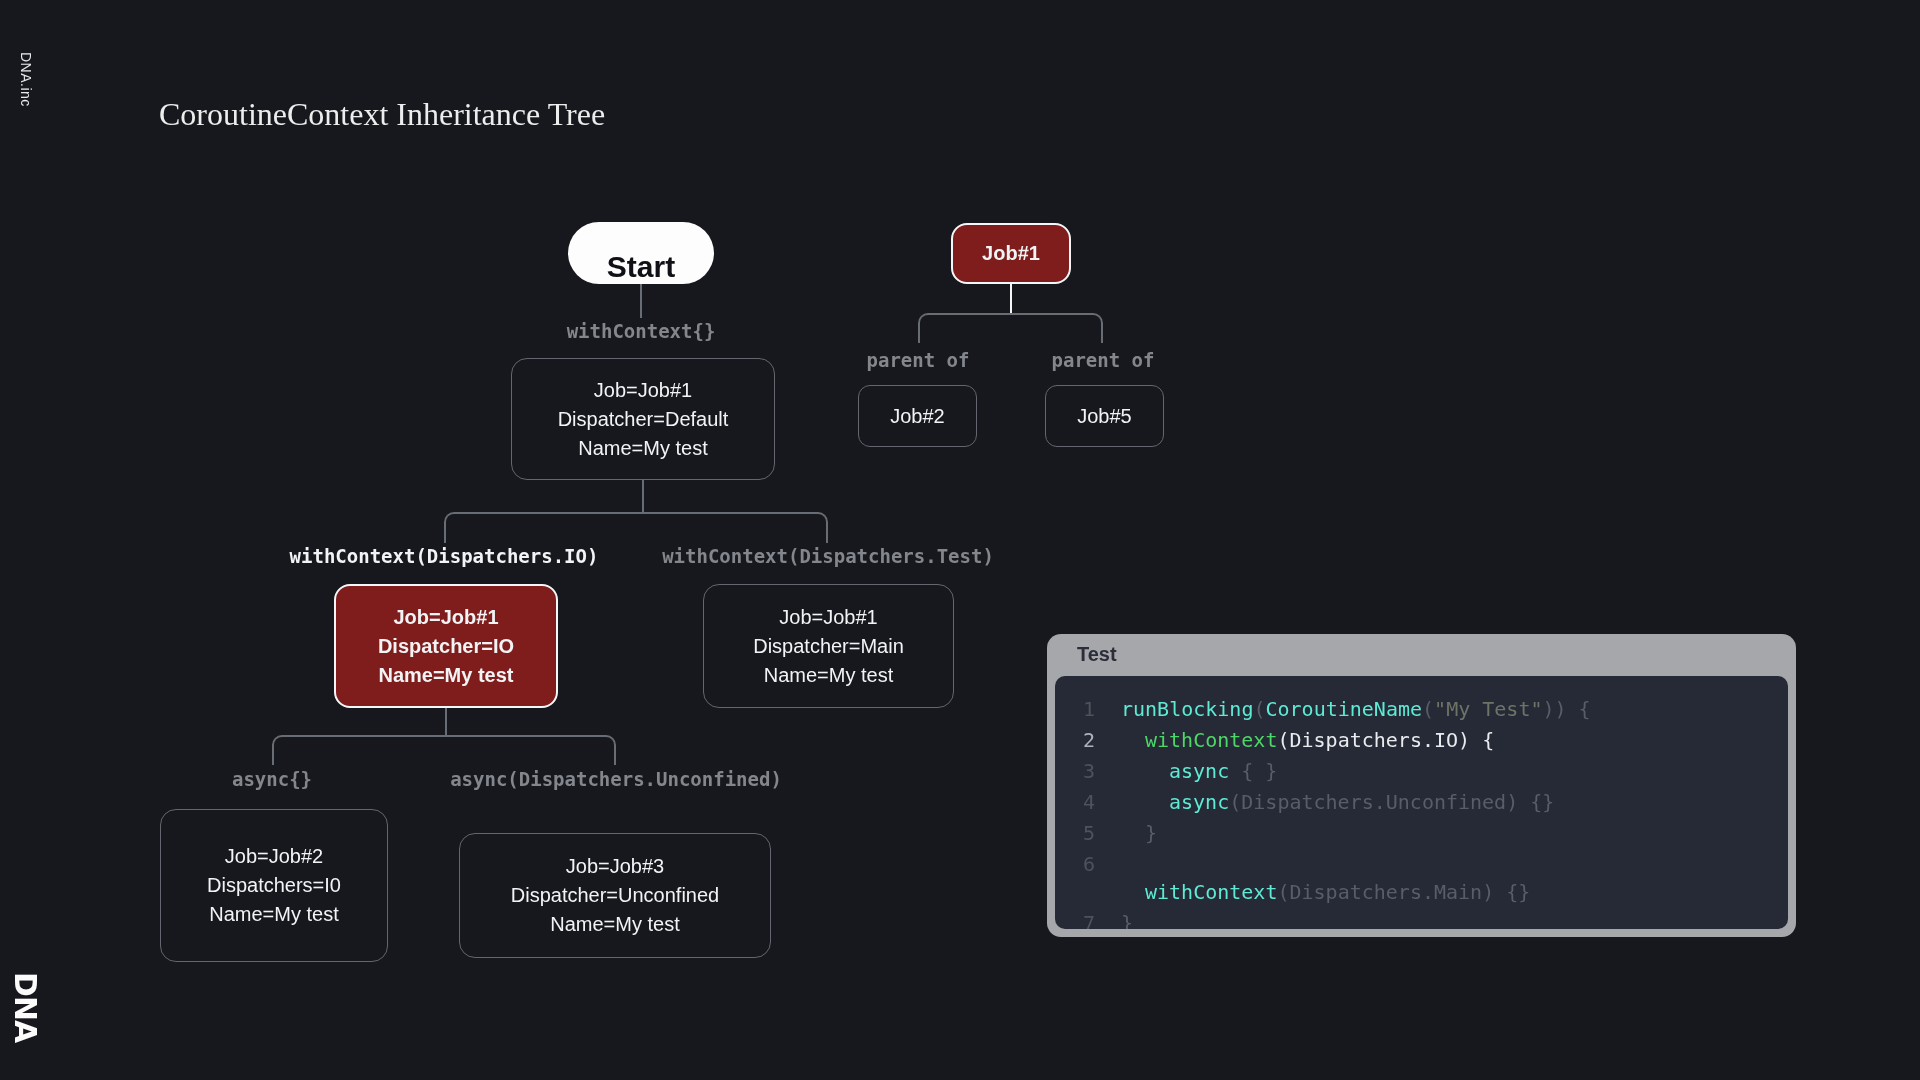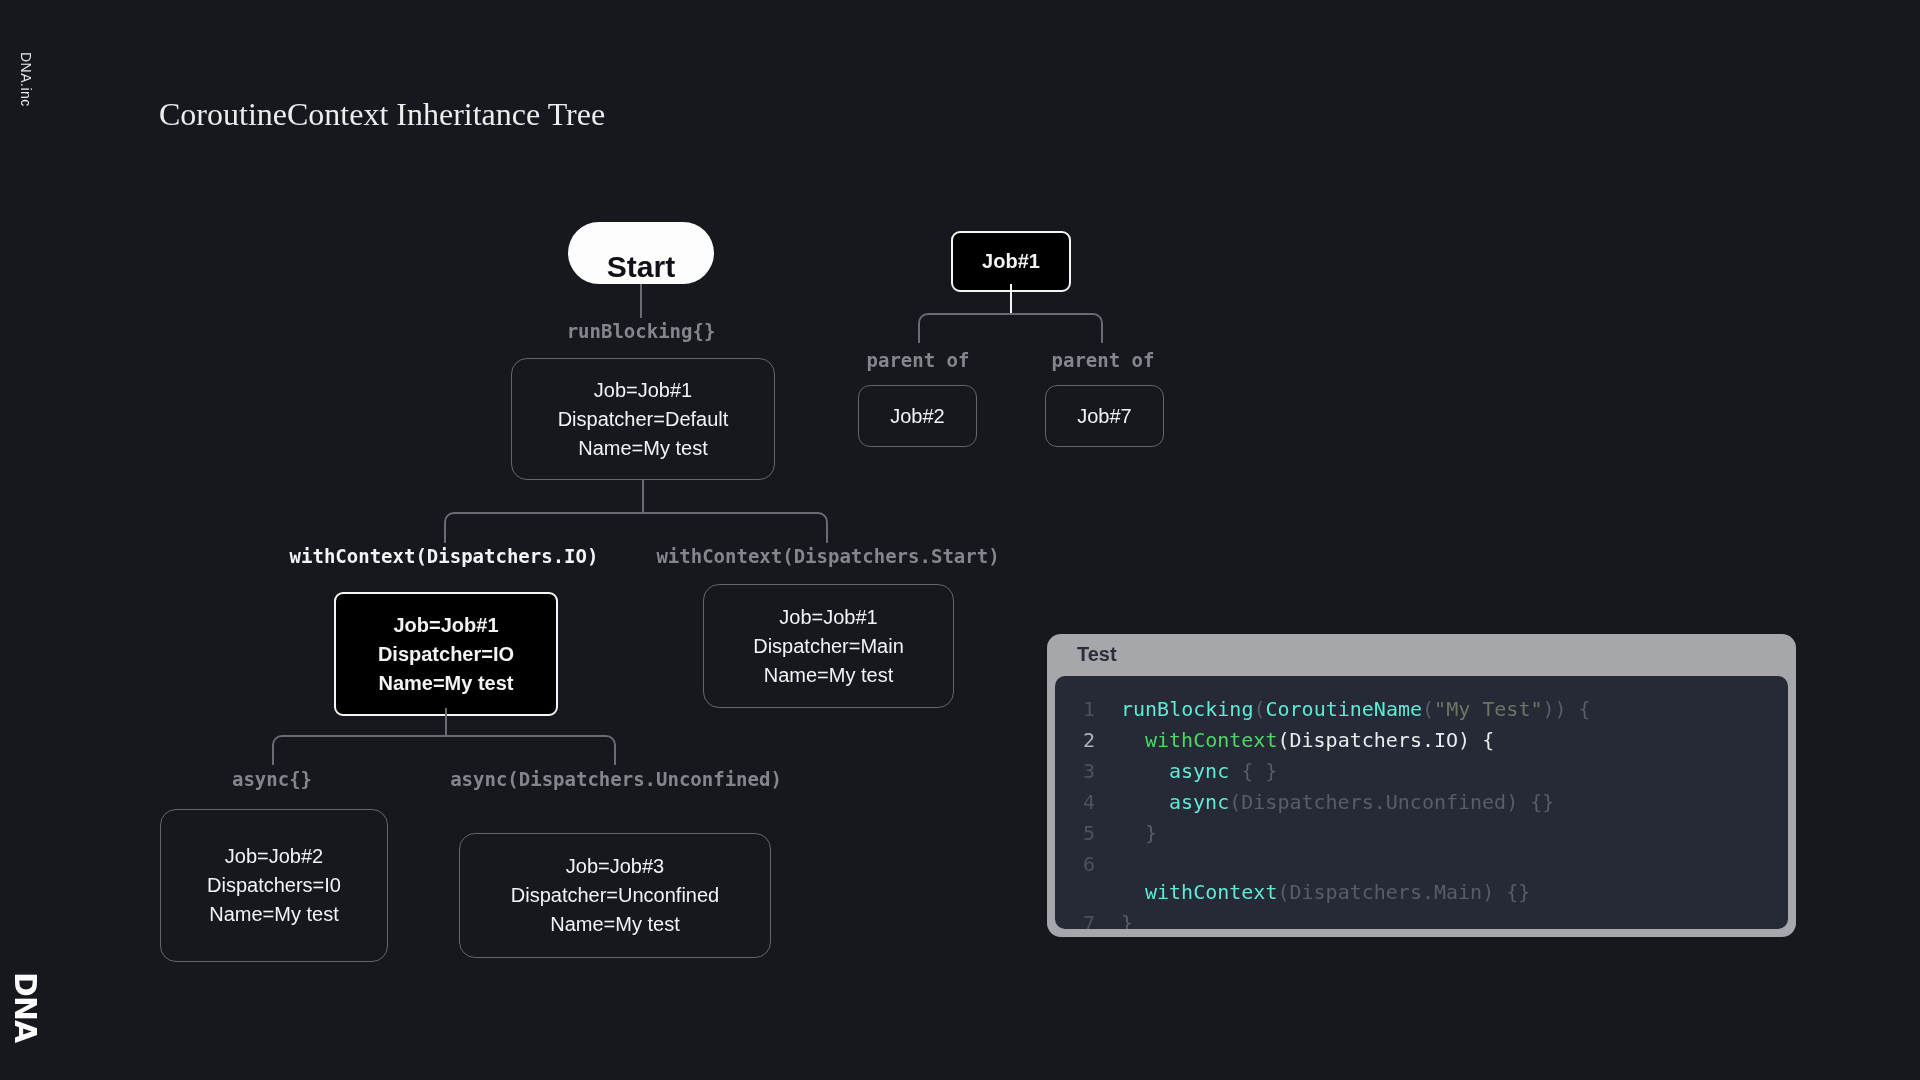--- a/index.html
+++ b/index.html
@@ -38,21 +38,21 @@
     background:#fdfdfd; border-radius:31px;
     display:flex; align-items:flex-end; justify-content:center;
     color:#101116; font-weight:bold; font-size:30px;
   }
   .node {
     position:absolute; border-radius:16px;
     display:flex; flex-direction:column; align-items:center; justify-content:center;
     font-size:20px; line-height:29px; text-align:center; color:#f2f3f5;
   }
   .node.plain  { border:1.5px solid #63666e; background:transparent; }
-  .node.filled { border:2.5px solid #f5f6f8; background:#000000; font-weight:bold; border-radius:9px;margin-top:8px; }
+  .node.filled { border:2.5px solid #f5f6f8; background:#7f1d1d; font-weight:bold; border-radius:16px; }
 
   .vline { position:absolute; width:2px; background:#686c74; }
   .vline.white { background:#f5f6f8; }
   .bracket {
     position:absolute;
     border-left:2px solid #686c74; border-right:2px solid #686c74; border-top:2px solid #686c74;
     border-radius:10px 10px 0 0;
   }
 
   .mono-label {
@@ -124,32 +124,32 @@
 <div class="brand-top">DNA.inc</div>
 <div class="brand-bottom">DNA</div>
 
 <h1 class="page-title">CoroutineContext Inheritance Tree</h1>
 
 <div class="pill">
   <span>Start</span>
 </div>
 
 <div class="vline stem-start"></div>
-<div class="mono-label lbl-runblocking">runBlocking{}</div>
+<div class="mono-label lbl-runblocking">withContext{}</div>
 
 <div class="node plain box-root">
   <span>Job=Job#1</span>
   <span>Dispatcher=Default</span>
   <span>Name=My test</span>
 </div>
 
 <div class="vline stem-root"></div>
 <div class="bracket bracket-ctx"></div>
 <div class="mono-label bright lbl-io">withContext(Dispatchers.IO)</div>
-<div class="mono-label lbl-main">withContext(Dispatchers.Start)</div>
+<div class="mono-label lbl-main">withContext(Dispatchers.Test)</div>
 
 <div class="node filled box-io">
   <span>Job=Job#1</span>
   <span>Dispatcher=IO</span>
   <span>Name=My test</span>
 </div>
 
 <div class="node plain box-main">
   <span>Job=Job#1</span>
   <span>Dispatcher=Main</span>
@@ -177,21 +177,21 @@
   <span>Job#1</span>
 </div>
 <div class="vline white stem-job1"></div>
 <div class="bracket bracket-job"></div>
 <div class="mono-label lbl-parent-l">parent of</div>
 <div class="mono-label lbl-parent-r">parent of</div>
 <div class="node plain box-job2-sm">
   <span>Job#2</span>
 </div>
 <div class="node plain box-job3-sm">
-  <span>Job#7</span>
+  <span>Job#5</span>
 </div>
 
 <div class="code-panel">
   <div class="panel-title">Test</div>
   <div class="code-body">
     <div>
         <div class="code-row dim"><span class="ln">1</span><span style="padding-left: 0px;"><span class="tok green">runBlocking</span><span class="tok plain">(</span><span class="tok green">CoroutineName</span><span class="tok plain">(</span><span class="tok string">"My Test"</span><span class="tok plain">)) {</span></span></div>
         <div class="code-row"><span class="ln">2</span><span style="padding-left: 24px;"><span class="tok green">withContext</span><span class="tok plain">(Dispatchers.IO) {</span></span></div>
         <div class="code-row dim"><span class="ln">3</span><span style="padding-left: 48px;"><span class="tok green">async</span><span class="tok plain"> { }</span></span></div>
         <div class="code-row dim"><span class="ln">4</span><span style="padding-left: 48px;"><span class="tok green">async</span><span class="tok plain">(Dispatchers.Unconfined) {}</span></span></div>

